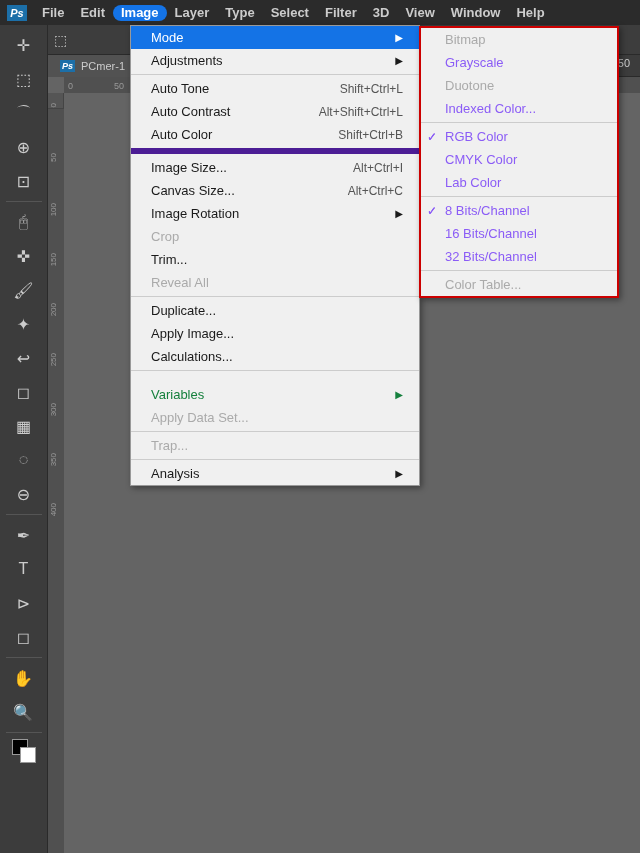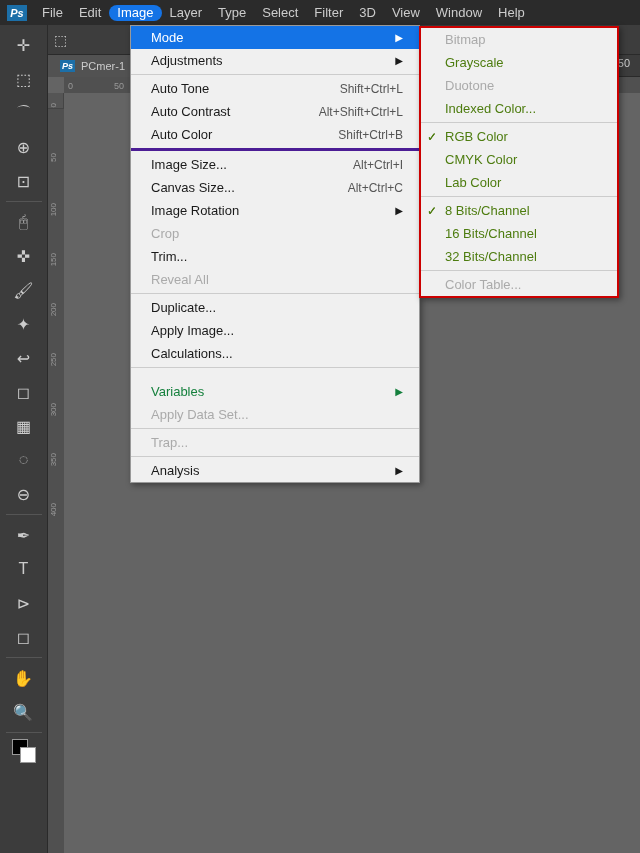--- a/index.html
+++ b/index.html
@@ -40,20 +40,21 @@
       font-style: italic;
     }
     .menu-item {
       padding: 3px 8px;
       color: #ccc;
       cursor: pointer;
       white-space: nowrap;
       height: 16px;
       display: flex;
       align-items: center;
+      font-weight: bold;
     }
     .menu-item.active {
       background: #1473e6;
       color: #fff;
       border-radius: 8px;
     }
 
     
     .toolbar {
       position: absolute;
@@ -211,21 +212,21 @@
       left: 100%;
       top: 0;
       background: #f0f0f0;
       width: 200px;
       border: 2px solid #cc0000;
       box-shadow: 2px 2px 6px rgba(0,0,0,0.4);
       z-index: 300;
     }
     .submenu-item {
       padding: 4px 16px 4px 24px;
-      color: #4d7c0f;
+      color: #8b5cf6;
       cursor: pointer;
       display: flex;
       align-items: center;
       gap: 4px;
       white-space: nowrap;
     }
     .submenu-item.disabled {
       color: #aaa;
     }
     .submenu-item.checked::before {
@@ -398,21 +399,21 @@
     </div>
 
     <div class="dropdown-item">
       <span>Auto Tone</span>
       <span class="dropdown-shortcut">Shift+Ctrl+L</span>
     </div>
     <div class="dropdown-item">
       <span>Auto Contrast</span>
       <span class="dropdown-shortcut">Alt+Shift+Ctrl+L</span>
     </div>
-    <div class="dropdown-item" style="border-bottom:3px solid #4c1d95; padding-bottom:6px; margin-bottom:2px;">
+    <div class="dropdown-item" style="border-bottom:6px solid #4c1d95; padding-bottom:6px; margin-bottom:2px;">
       <span>Auto Color</span>
       <span class="dropdown-shortcut">Shift+Ctrl+B</span>
     </div>
 
     <div class="dropdown-item">
       <span>Image Size...</span>
       <span class="dropdown-shortcut">Alt+Ctrl+I</span>
     </div>
     <div class="dropdown-item">
       <span>Canvas Size...</span>

